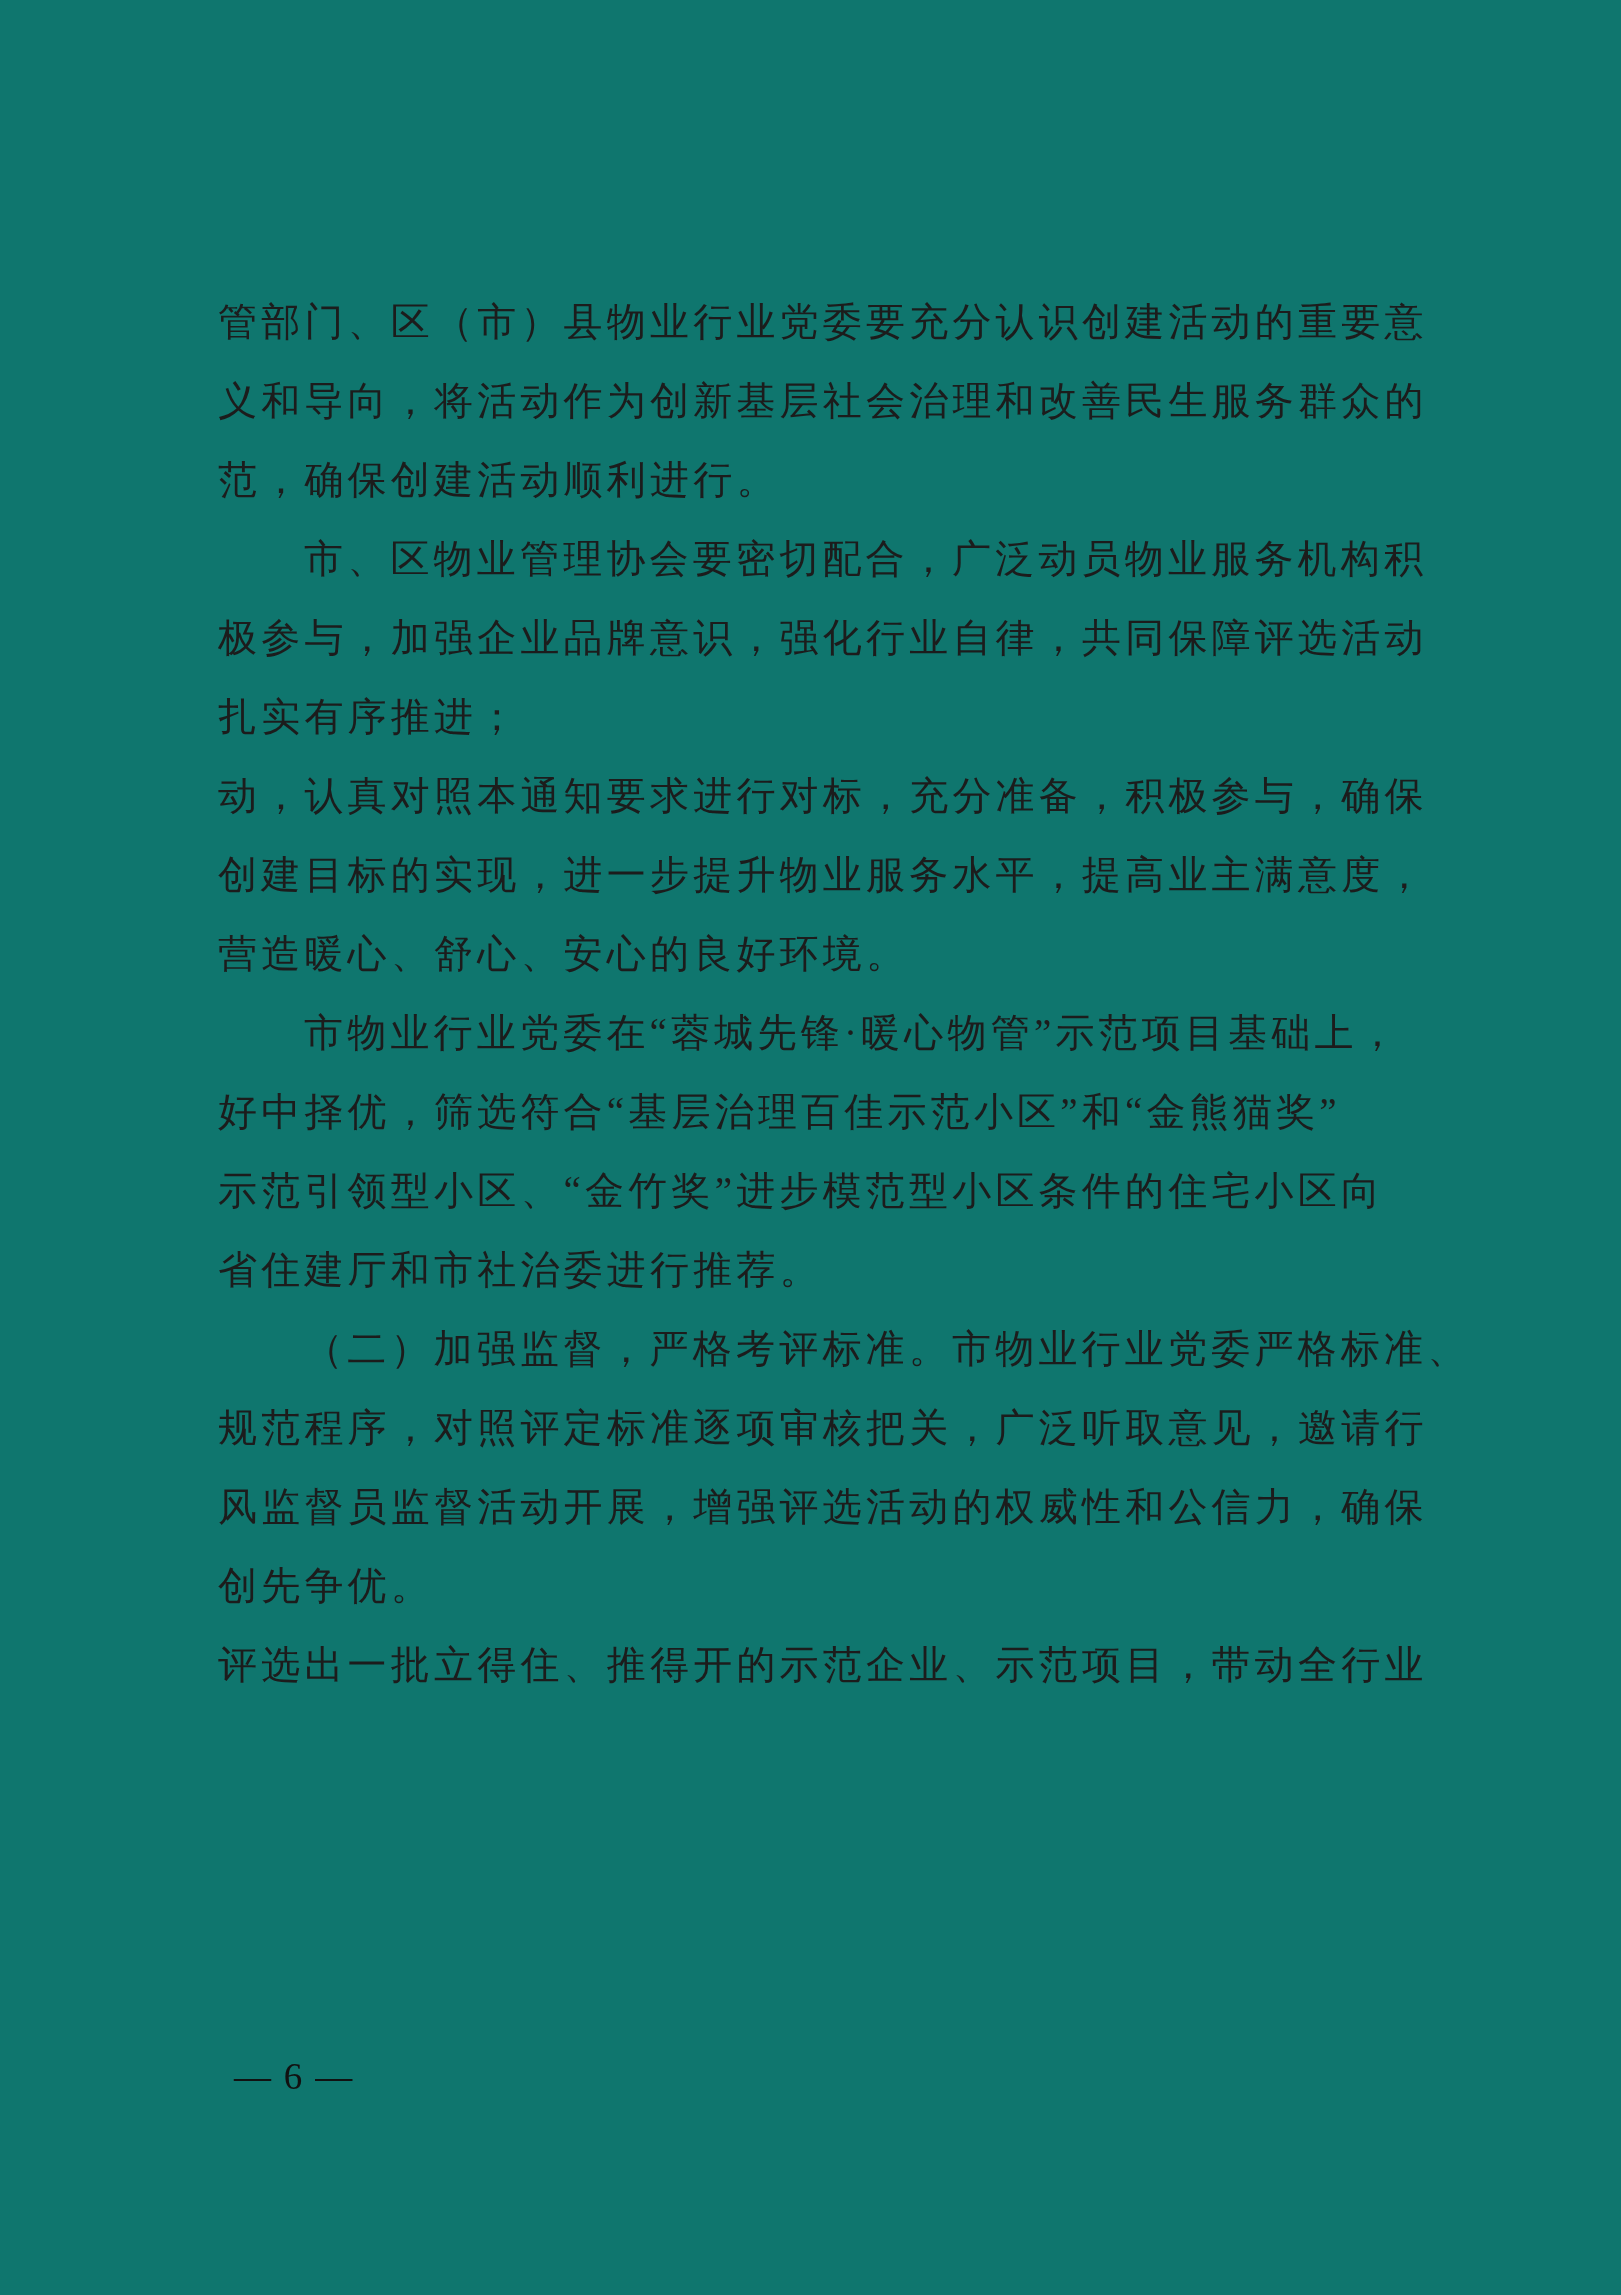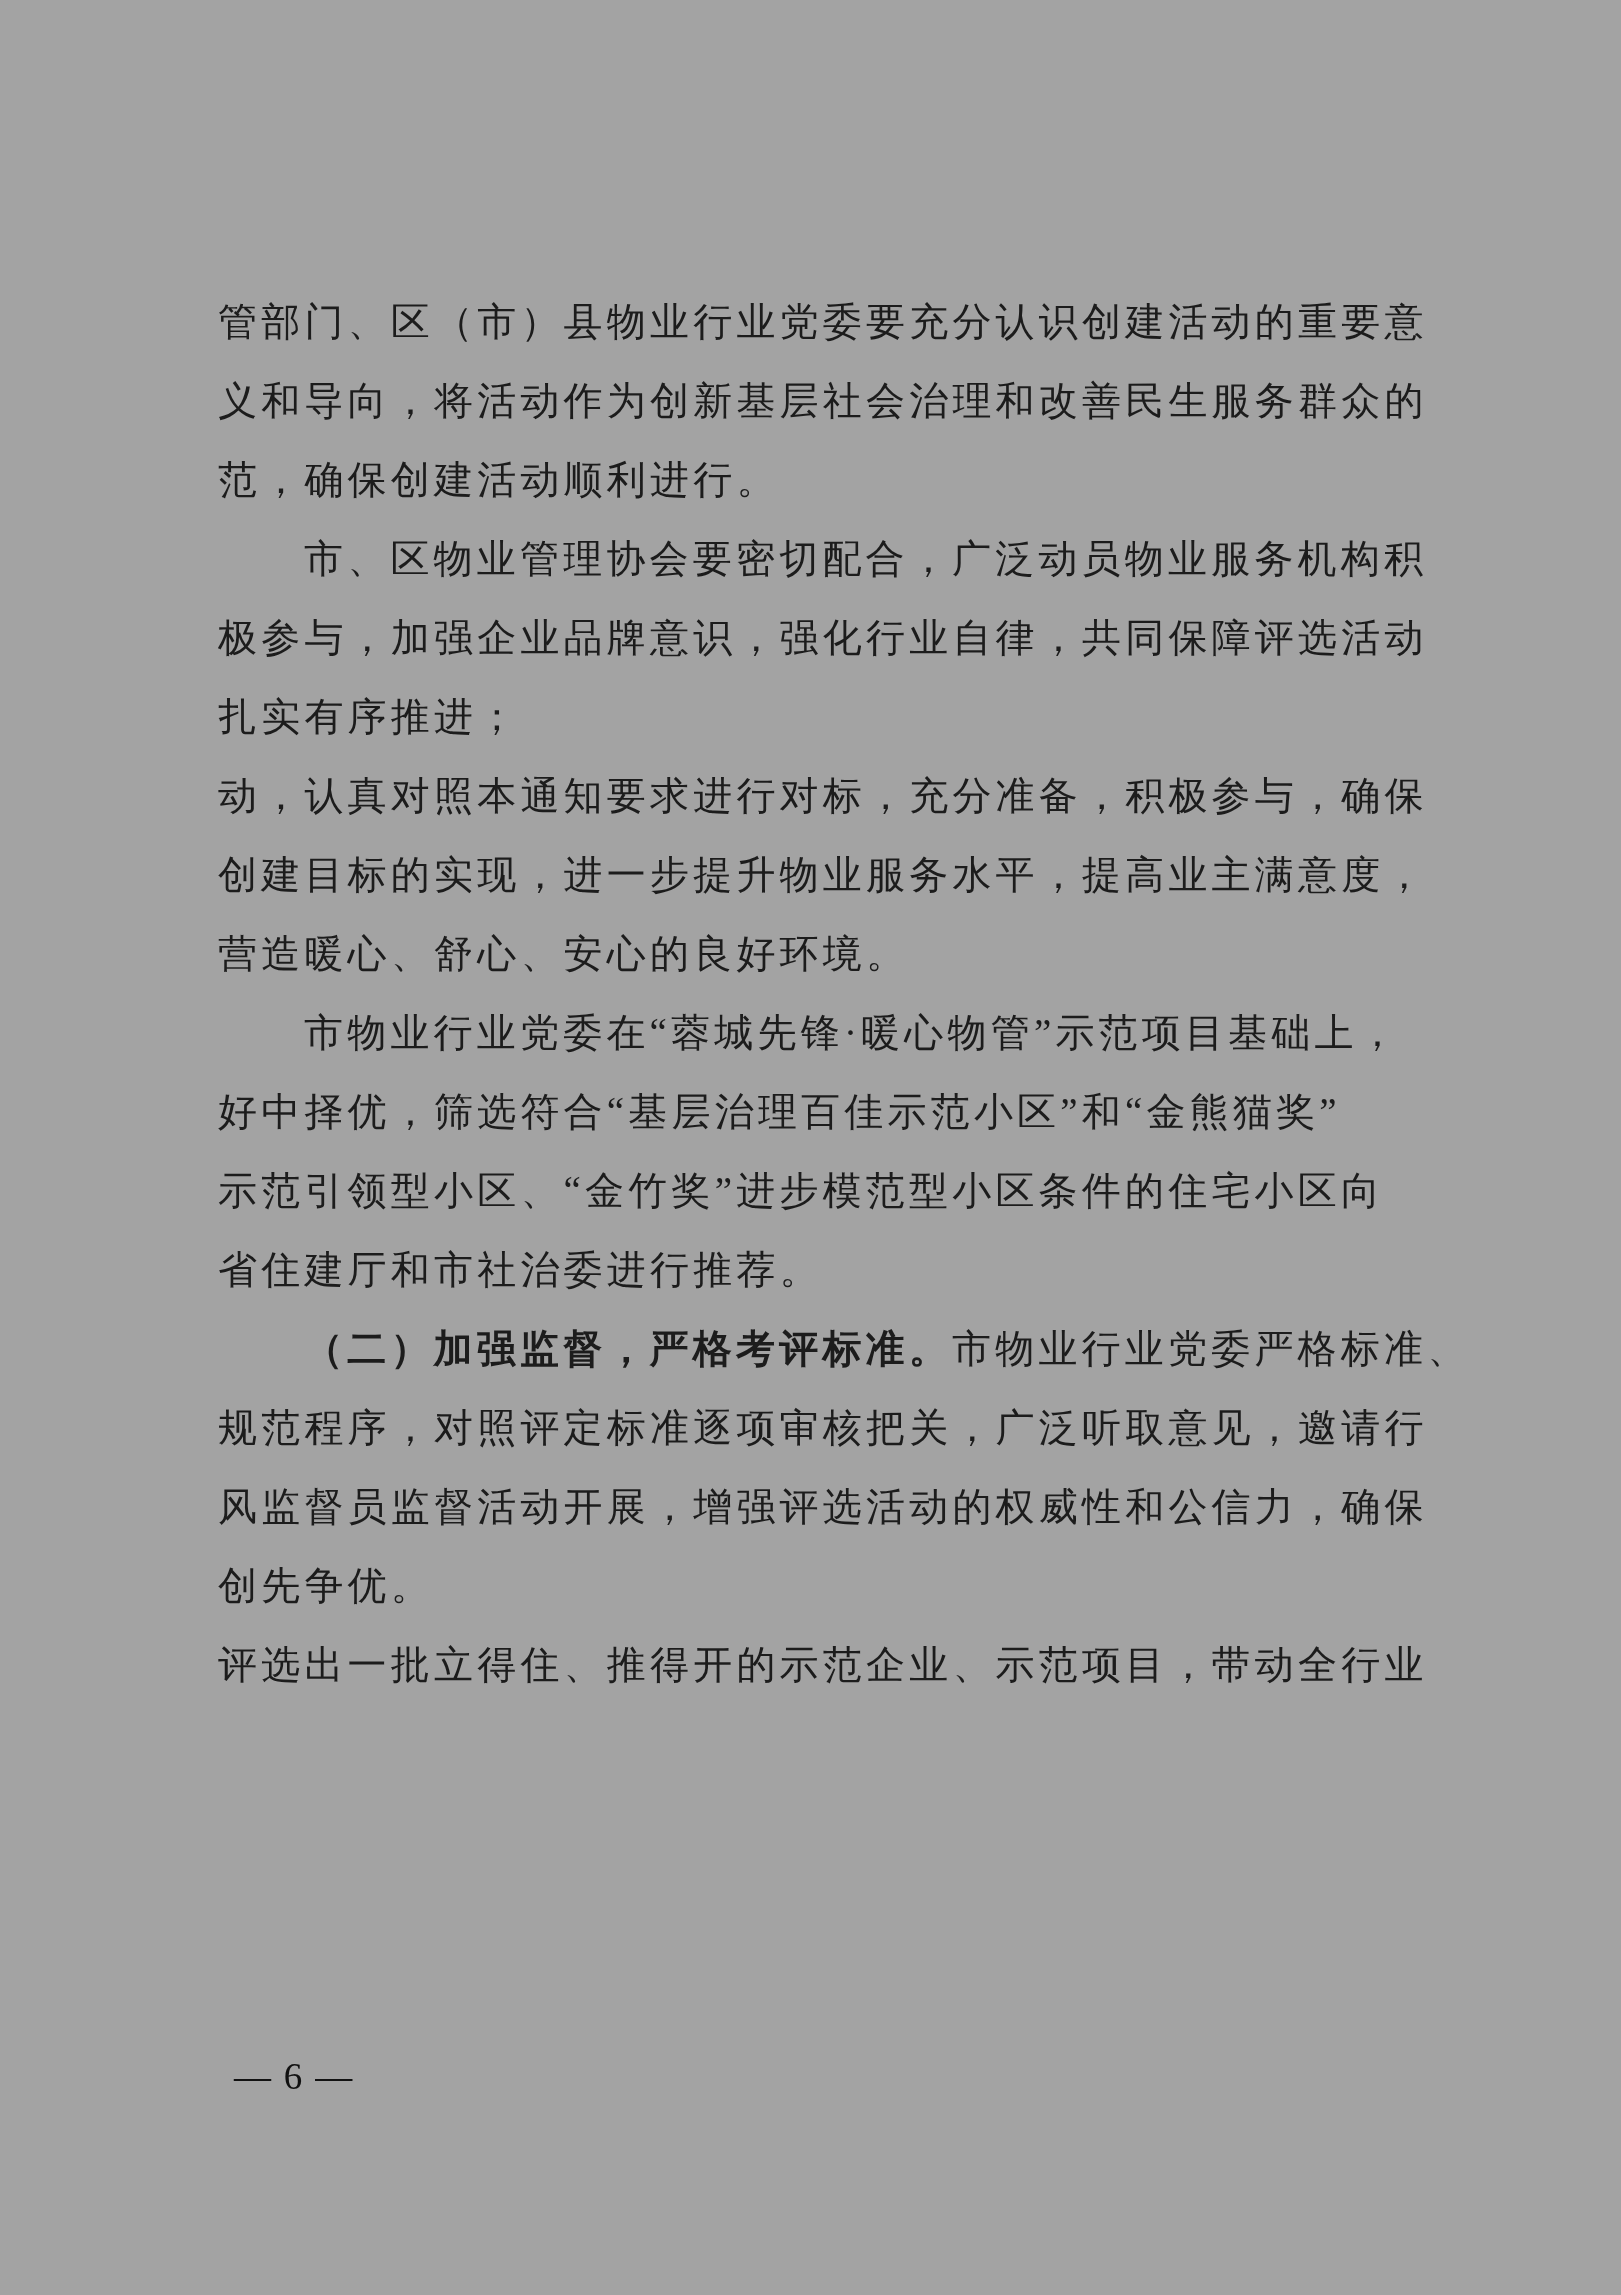--- a/index.html
+++ b/index.html
@@ -4,21 +4,21 @@
 <style>
   html, body {
     margin: 0;
     padding: 0;
     background: #ffffff;
   }
   .page {
     position: relative;
     width: 1622px;
     height: 2295px;
-    background: #a3a3a3;
+    background: #0f766e;
     overflow: hidden;
     font-family: "Liberation Serif", "DejaVu Serif", serif;
     color: #1c1c1c;
   }
   .content {
     position: absolute;
     left: 218px;
     top: 282px;
     width: 1252px;
   }
@@ -26,21 +26,21 @@
     font-size: 39px;
     line-height: 79px;
     letter-spacing: 4.2px;
     white-space: nowrap;
     height: 79px;
   }
   .indent {
     padding-left: 86px;
   }
   .bold {
-    font-weight: 700;
+    font-weight: 400;
     margin-top: 44px;
   }
   .page-number {
     position: absolute;
     left: 234px;
     top: 2055px;
     font-size: 37px;
     letter-spacing: 1.8px;
     color: #111111;
   }

